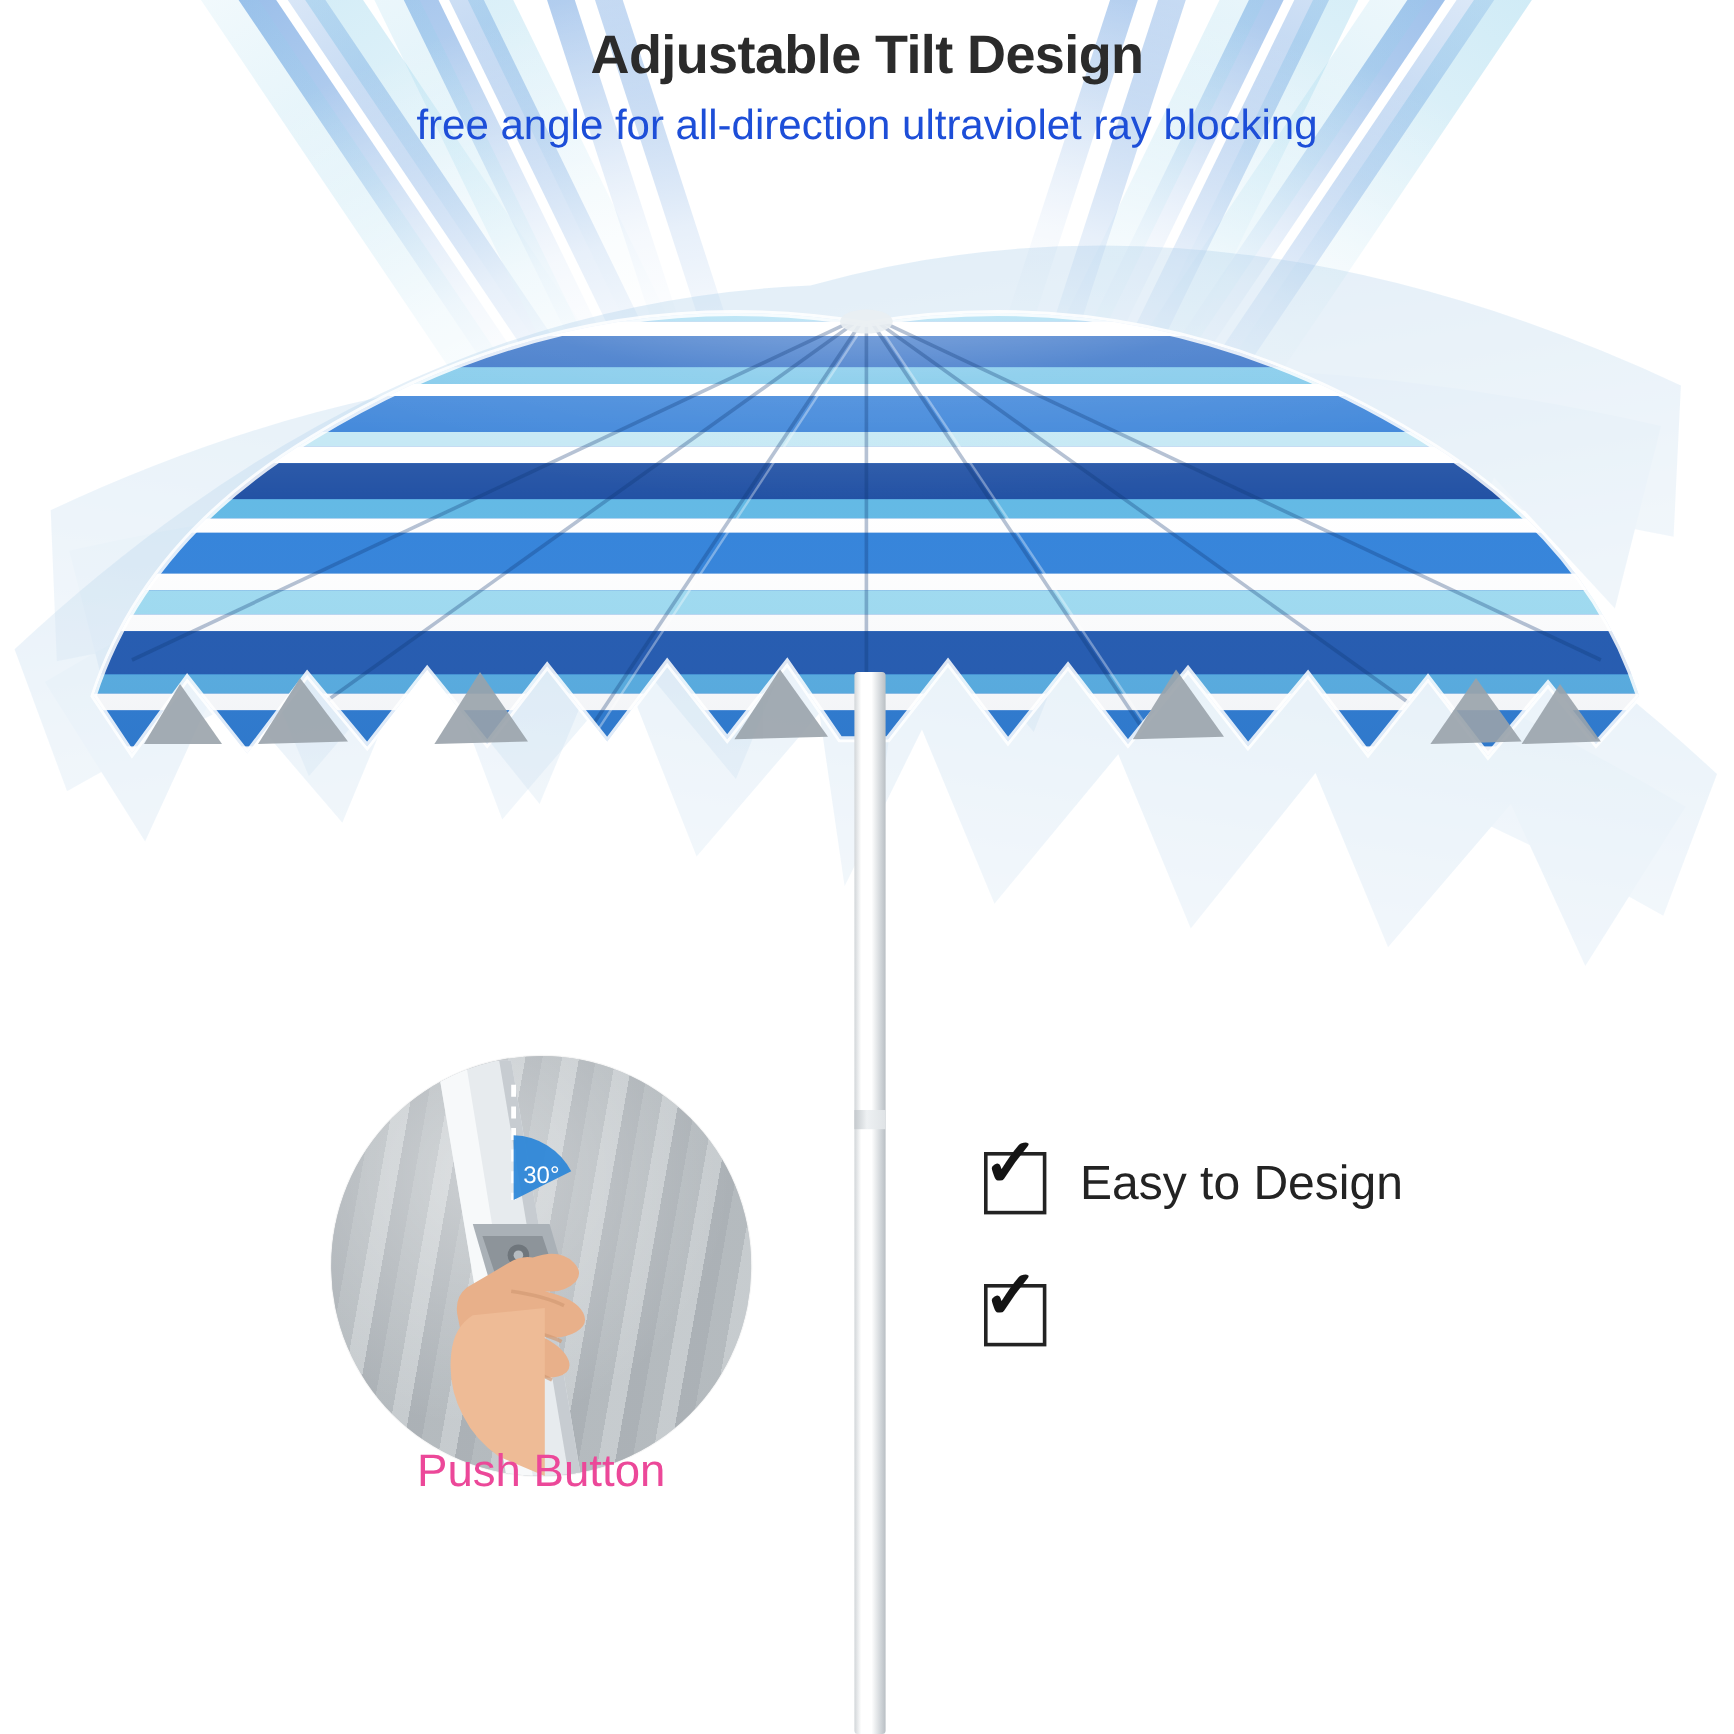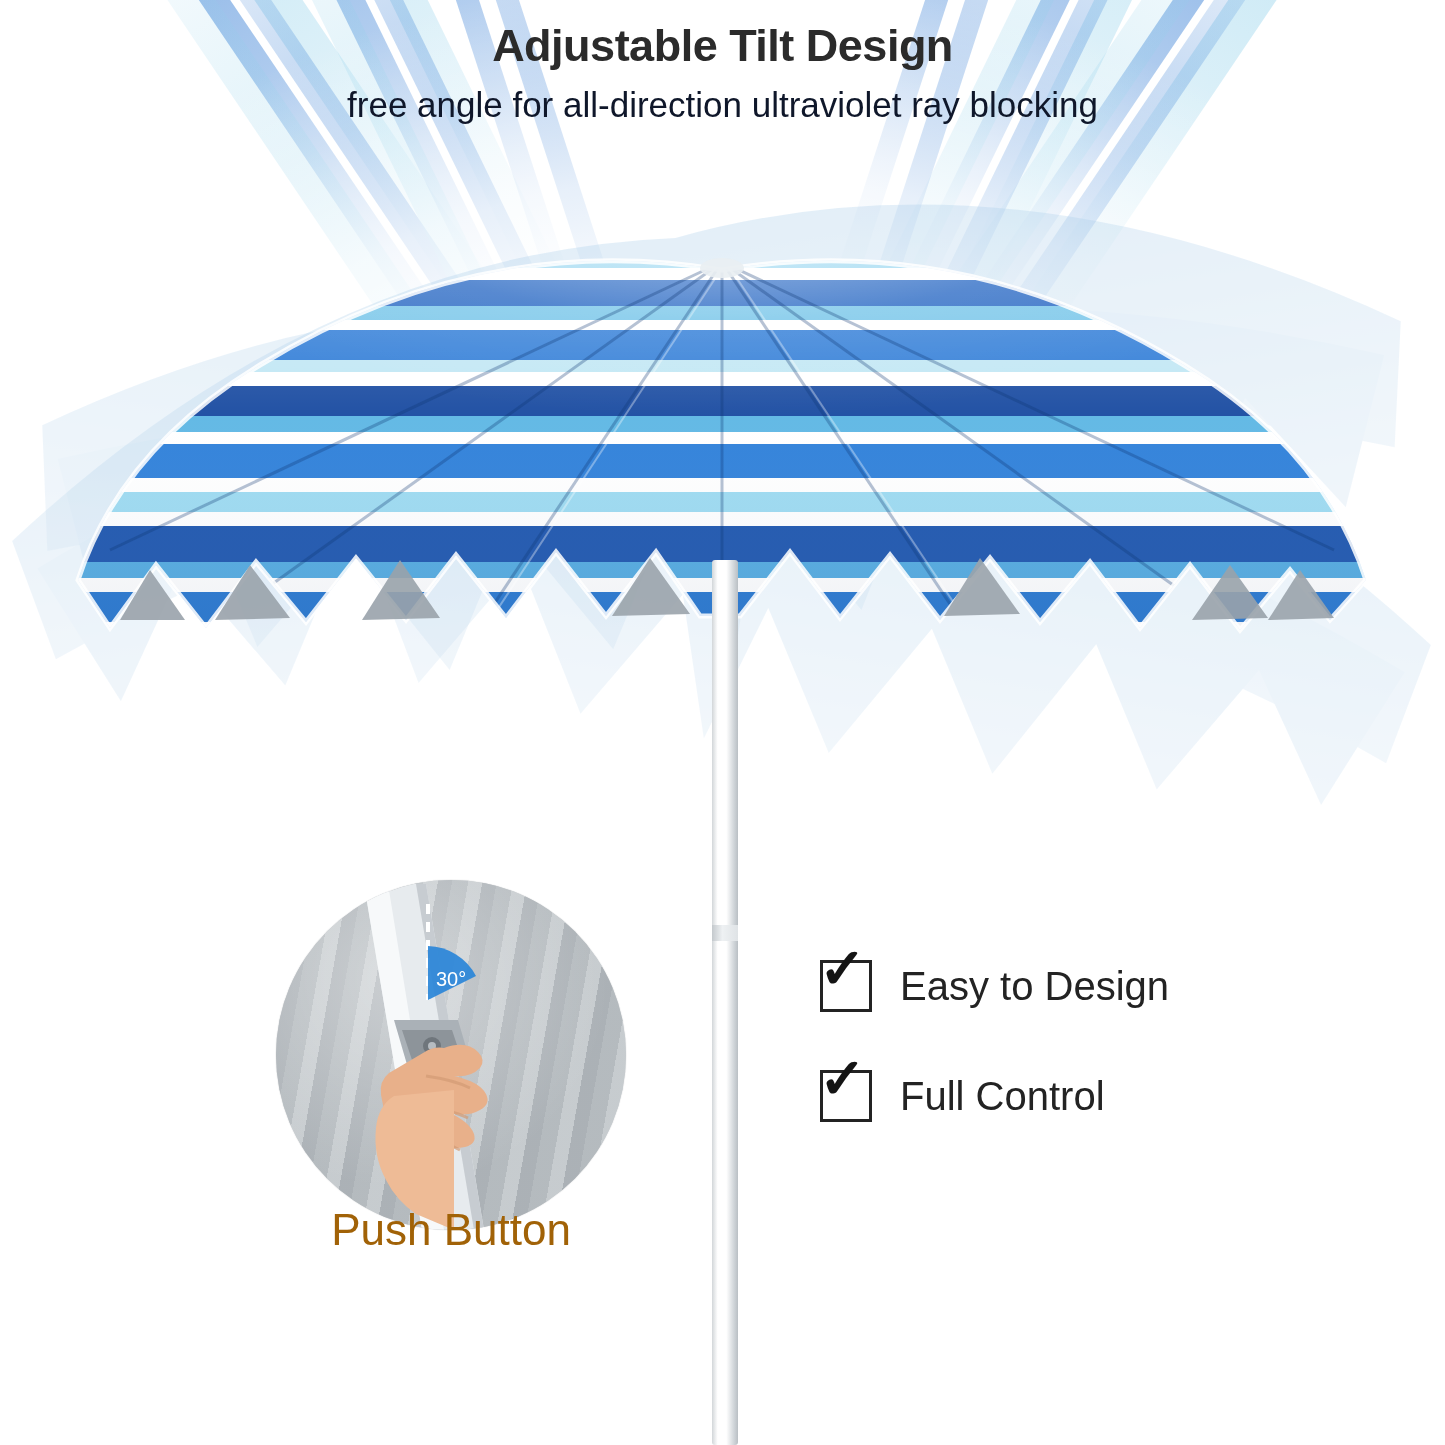--- a/index.html
+++ b/index.html
@@ -21,21 +21,21 @@
       radial-gradient(ellipse 62% 50% at 50% 48%, rgba(255,255,255,1) 0%, rgba(255,255,255,1) 55%, rgba(255,255,255,0.75) 72%, rgba(255,255,255,0.25) 88%, rgba(255,255,255,0) 100%);
   }
 
   
   .header{position:absolute;left:0;right:0;top:22px;text-align:center;z-index:40;}
   .title{
     font-size:45px;font-weight:bold;color:#2b2b2b;letter-spacing:-0.5px;line-height:1.05;
     margin:0;
   }
   .subtitle{
-    font-size:35px;color:#0f172a;margin:16px 0 0 0;font-weight:normal;
+    font-size:35px;color:#1d4ed8;margin:16px 0 0 0;font-weight:normal;
   }
 
   
   .umbrella-wrap{position:absolute;left:0;top:150px;width:1445px;height:700px;z-index:20;}
   .ghost{position:absolute;left:0;top:0;width:1445px;height:700px;opacity:0.42;}
   .ghost.g1{transform:translate(-8px,-18px) rotate(-9deg) scale(1.03);opacity:0.35;}
   .ghost.g2{transform:translate(6px,86px) rotate(9deg) scale(1.03);opacity:0.33;}
   .main-umb{position:absolute;left:0;top:0;width:1445px;height:700px;}
 
   
@@ -58,21 +58,21 @@
     box-shadow:0 0 0 1px rgba(0,0,0,0.04);
   }
   .inset-bg{position:absolute;inset:0;background:#b9bec2;}
   .inset-stripes{position:absolute;inset:-40px;
     background:repeating-linear-gradient(100deg,#b4babe 0px,#b4babe 16px,#c9ced1 16px,#c9ced1 30px,#a9afb4 30px,#a9afb4 44px);
     opacity:0.85;}
   .inset-soft{position:absolute;inset:0;background:radial-gradient(circle at 35% 28%, rgba(255,255,255,0.38), rgba(255,255,255,0) 62%);}
 
   .push-label{
     position:absolute;z-index:32;left:276px;top:1205px;width:350px;text-align:center;
-    font-size:44px;color:#a16207;
+    font-size:38px;color:#ec4899;
   }
 
   
   .checklist{position:absolute;z-index:35;left:820px;top:960px;}
   .check-row{display:flex;align-items:center;margin-bottom:58px;}
   .check-box{width:46px;height:46px;border:3px solid #232323;position:relative;margin-right:28px;flex:0 0 auto;}
   .check-mark{position:absolute;left:-4px;top:-22px;font-size:56px;line-height:56px;color:#141414;font-weight:bold;}
   .check-text{font-size:40px;color:#232323;}
 
   svg{display:block;}
@@ -294,17 +294,16 @@
     <div class="check-row">
       <div class="check-box">
         <span class="check-mark">✓</span>
       </div>
       <span class="check-text">Easy to Design</span>
     </div>
     <div class="check-row">
       <div class="check-box">
         <span class="check-mark">✓</span>
       </div>
-      <span class="check-text">Full Control</span>
     </div>
   </div>
 
 </div>
 
 </body></html>

